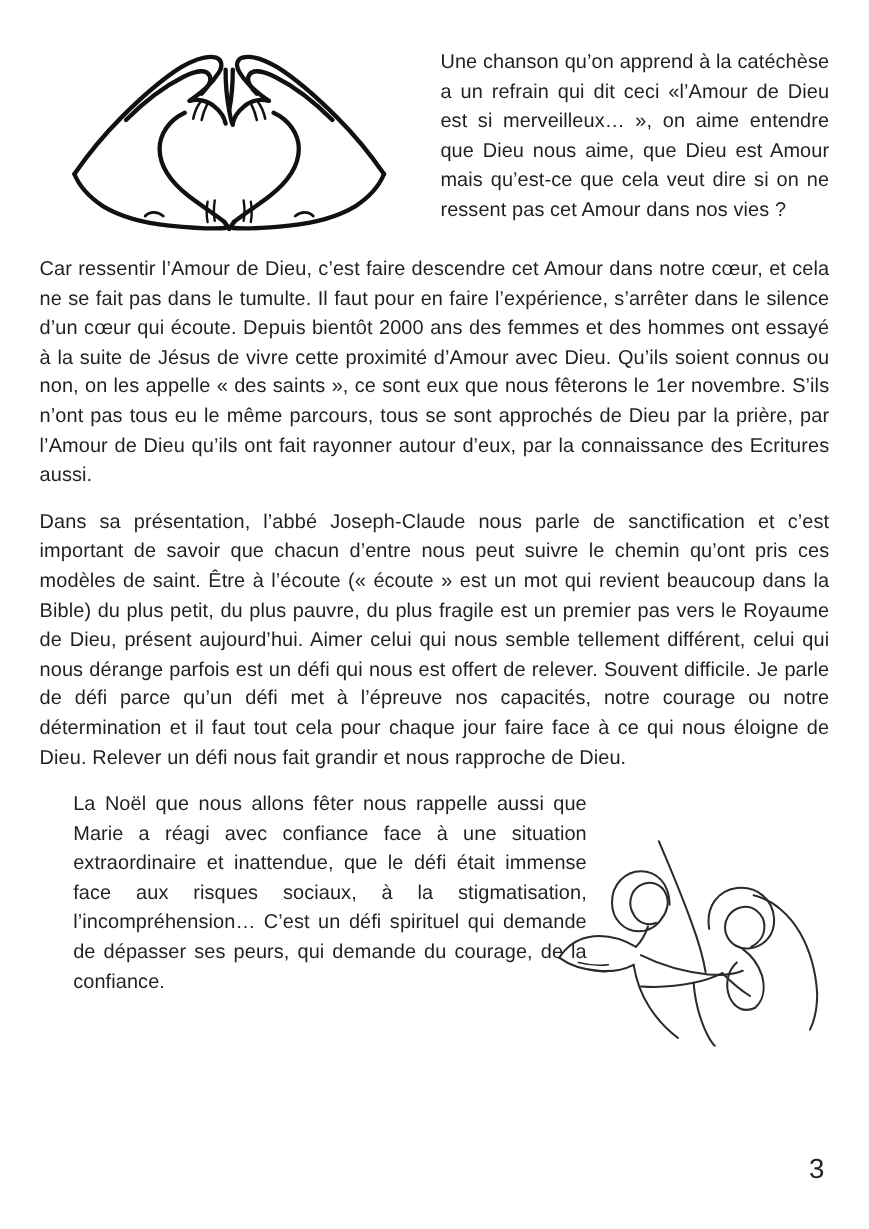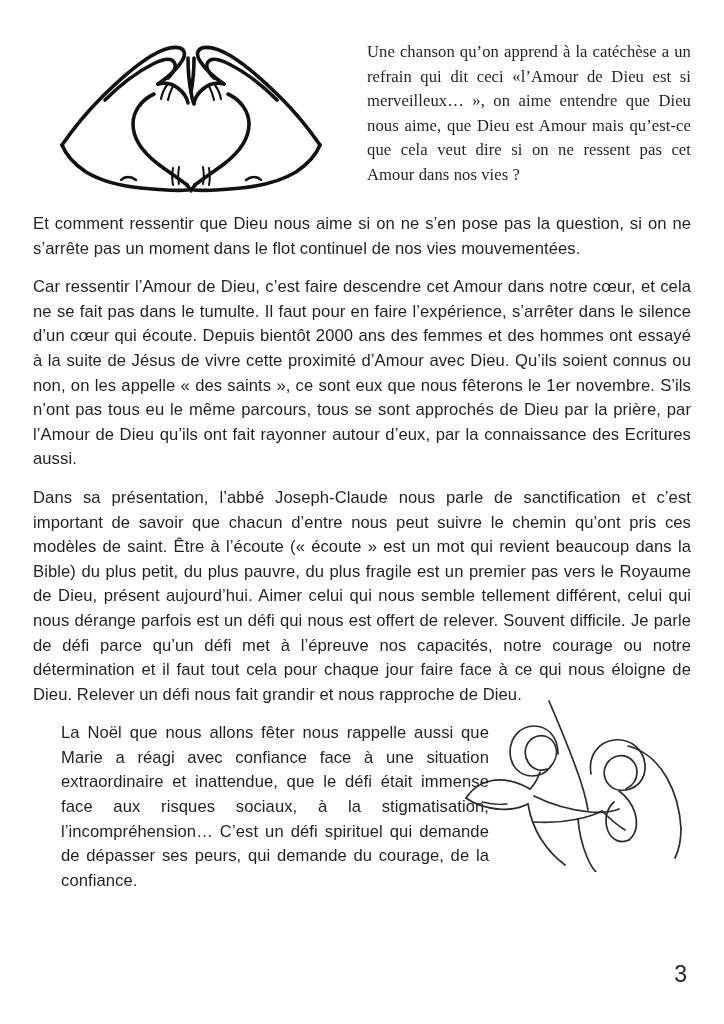--- a/index.html
+++ b/index.html
@@ -48,21 +48,20 @@
     top: 12px;
     width: 324px;
     font-size: 16.6px;
     line-height: 24.6px;
     text-align: justify;
     text-justify: inter-word;
     letter-spacing: 0.005em;
   }
   .intro-text p {
     margin: 0;
-    font-family: Liberation Serif, serif;
   }
 
   
   .body-col {
     position: absolute;
     left: 33px;
     top: 212px;
     width: 658px;
   }
 
@@ -163,21 +162,20 @@
       </svg>
     </div>
 
     <div class="intro-text">
       <p>Une chanson qu’on apprend à la catéchèse a un refrain qui dit ceci «l’Amour de Dieu est si merveilleux… », on aime entendre que Dieu nous aime, que Dieu est Amour mais qu’est-ce que cela veut dire si on ne ressent pas cet Amour dans nos vies ?</p>
     </div>
 
   </div>
 
   <div class="body-col">
-    <p class="para">Et comment ressentir que Dieu nous aime si on ne s’en pose pas la question, si on ne s’arrête pas un moment dans le flot continuel de nos vies mouvementées.</p>
     <p class="para">Car ressentir l’Amour de Dieu, c’est faire descendre cet Amour dans notre cœur, et cela ne se fait pas dans le tumulte. Il faut pour en faire l’expérience, s’arrêter dans le silence d’un cœur qui écoute. Depuis bientôt 2000 ans des femmes et des hommes ont essayé à la suite de Jésus de vivre cette proximité d’Amour avec Dieu. Qu’ils soient connus ou non, on les appelle « des saints », ce sont eux que nous fêterons le 1er novembre. S’ils n’ont pas tous eu le même parcours, tous se sont approchés de Dieu par la prière, par l’Amour de Dieu qu’ils ont fait rayonner autour d’eux, par la connaissance des Ecritures aussi.</p>
     <p class="para">Dans sa présentation, l’abbé Joseph-Claude nous parle de sanctification et c’est important de savoir que chacun d’entre nous peut suivre le chemin qu’ont pris ces modèles de saint. Être à l’écoute (« écoute » est un mot qui revient beaucoup dans la Bible) du plus petit, du plus pauvre, du plus fragile est un premier pas vers le Royaume de Dieu, présent aujourd’hui. Aimer celui qui nous semble tellement différent, celui qui nous dérange parfois est un défi qui nous est offert de relever. Souvent difficile. Je parle de défi parce qu’un défi met à l’épreuve nos capacités, notre courage ou notre détermination et il faut tout cela pour chaque jour faire face à ce qui nous éloigne de Dieu. Relever un défi nous fait grandir et nous rapproche de Dieu.</p>
     <p class="para para-narrow">La Noël que nous allons fêter nous rappelle aussi que Marie a réagi avec confiance face à une situation extraordinaire et inattendue, que le défi était immense face aux risques sociaux, à la stigmatisation, l’incompréhension… C’est un défi spirituel qui demande de dépasser ses peurs, qui demande du courage, de la confiance.</p>
   </div>
 
   <div class="annunciation-illustration">
     <svg viewBox="0 0 242 180" xmlns="http://www.w3.org/2000/svg" fill="none" stroke="#2b2b2b" stroke-width="1.7" stroke-linecap="round" stroke-linejoin="round">
 
       <path d="M87 9 C 96 30, 106 54, 114 76 C 120 92, 124 106, 126 118"></path>
 

